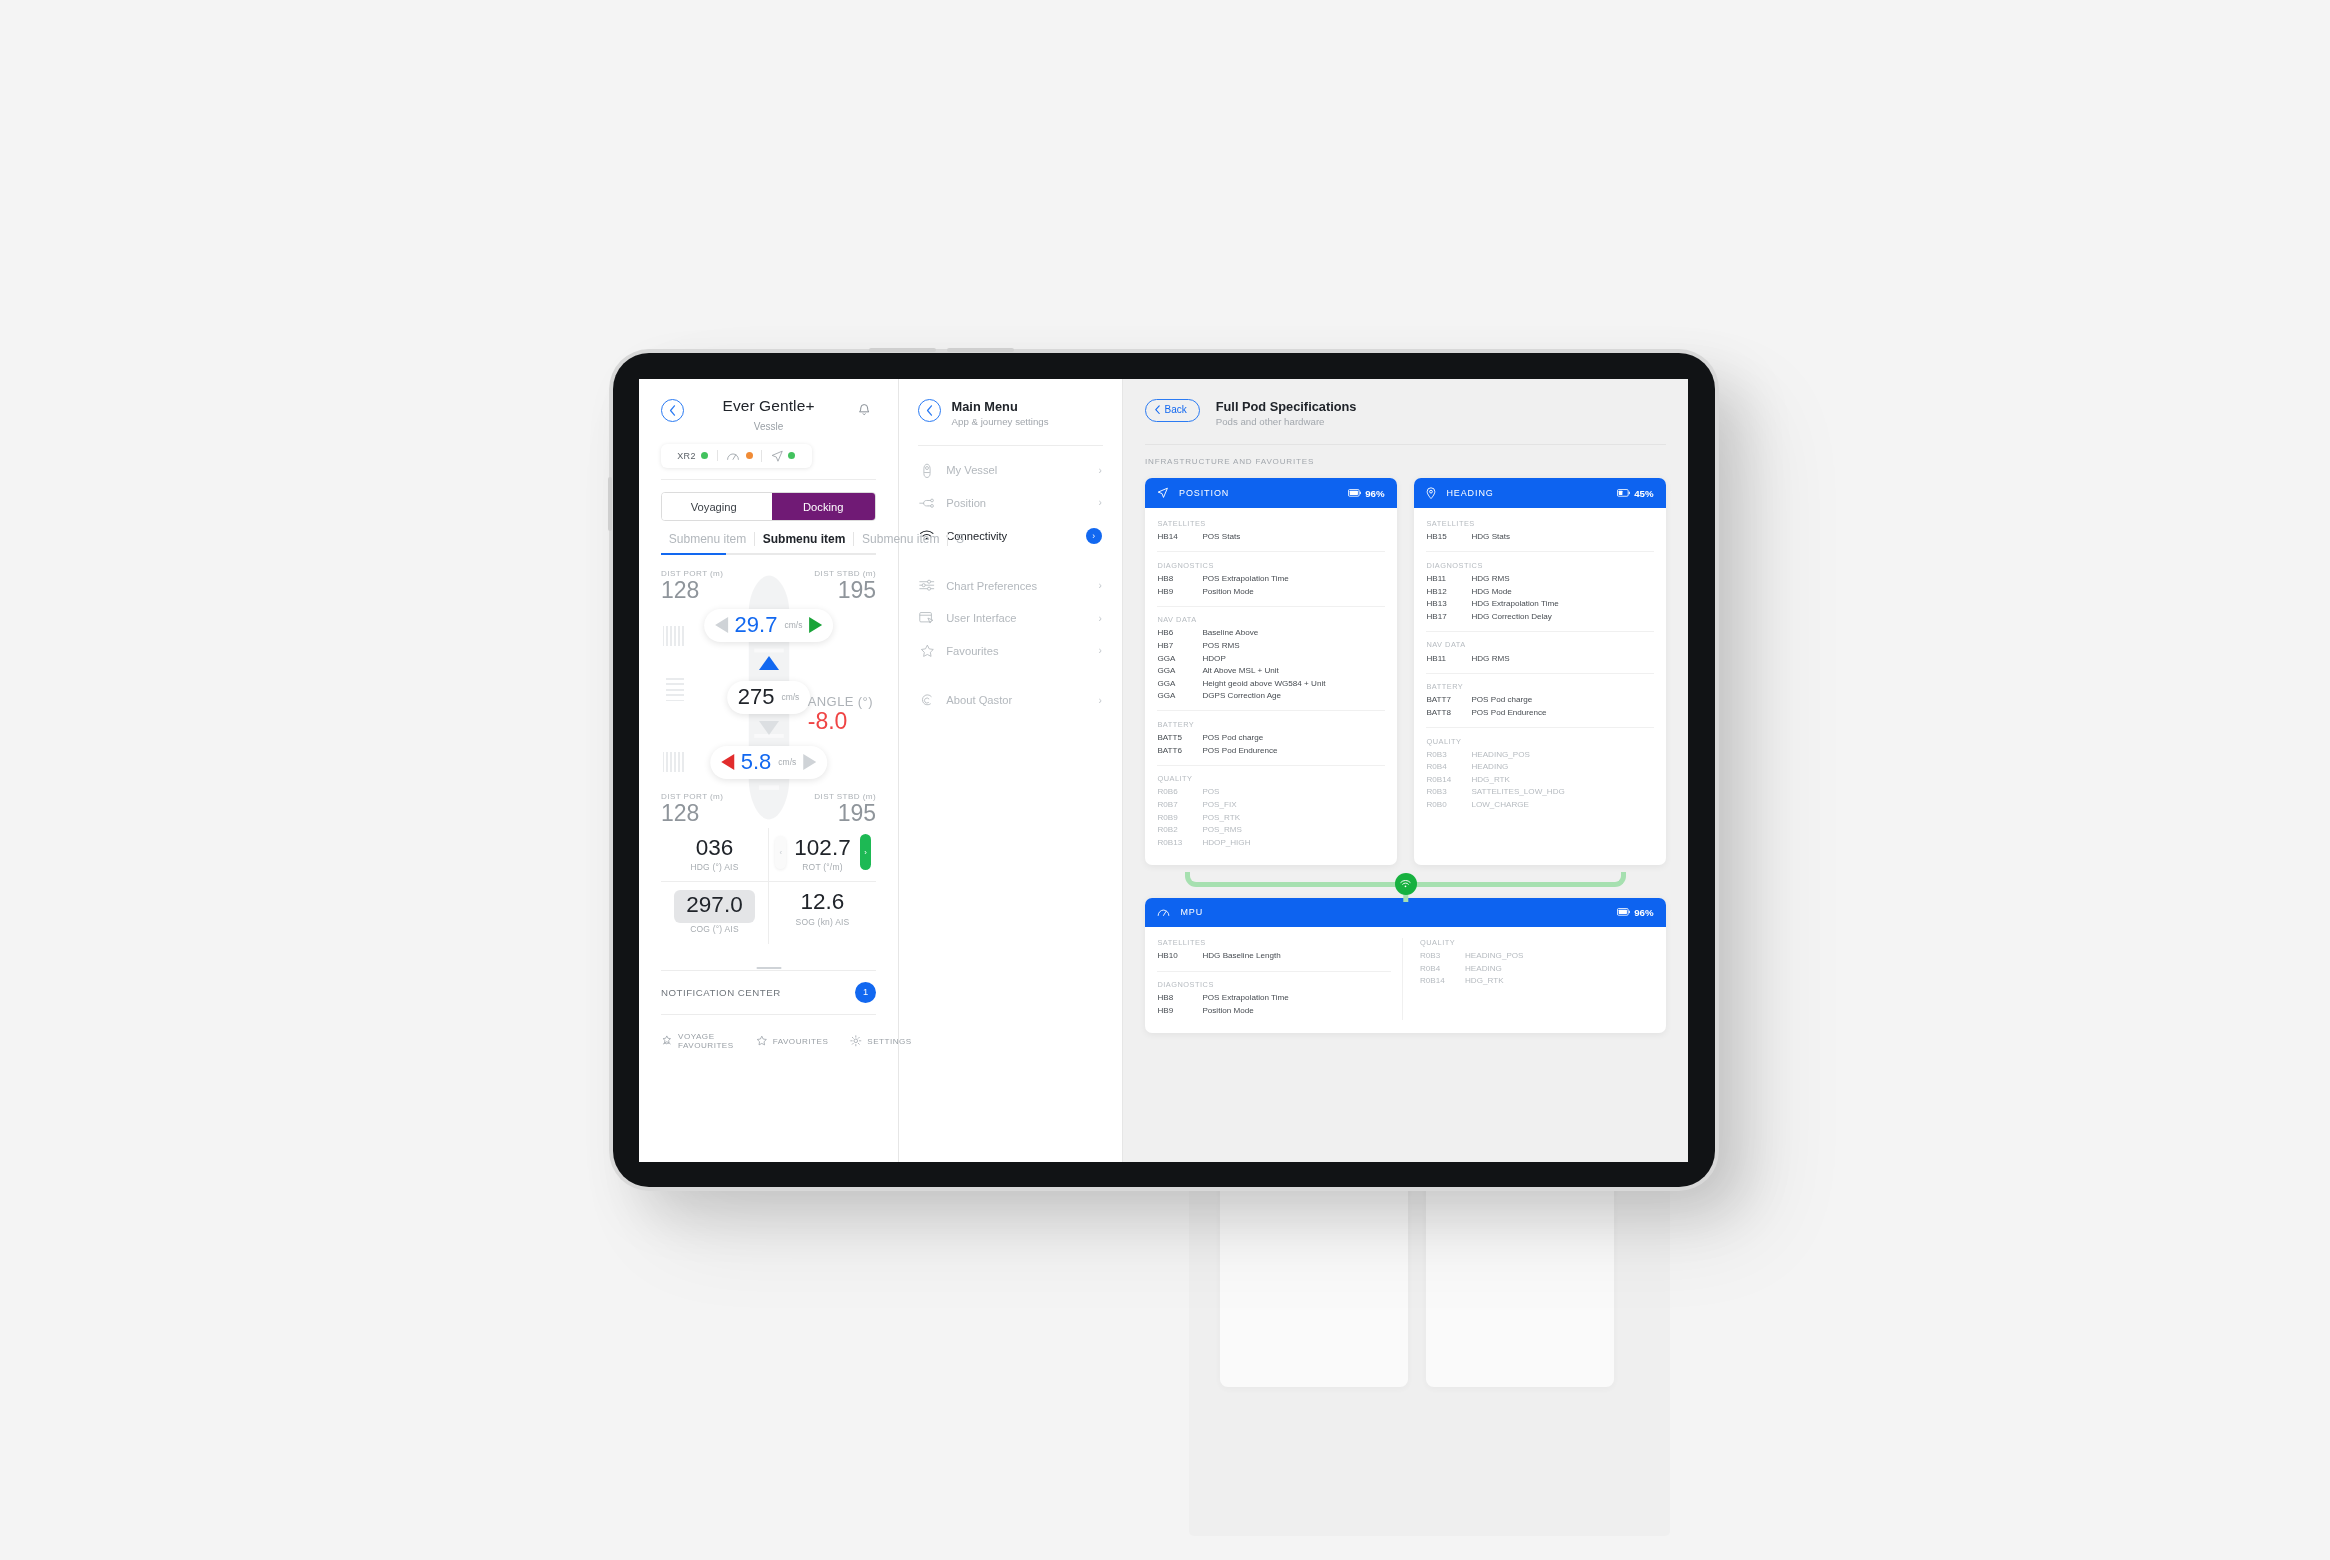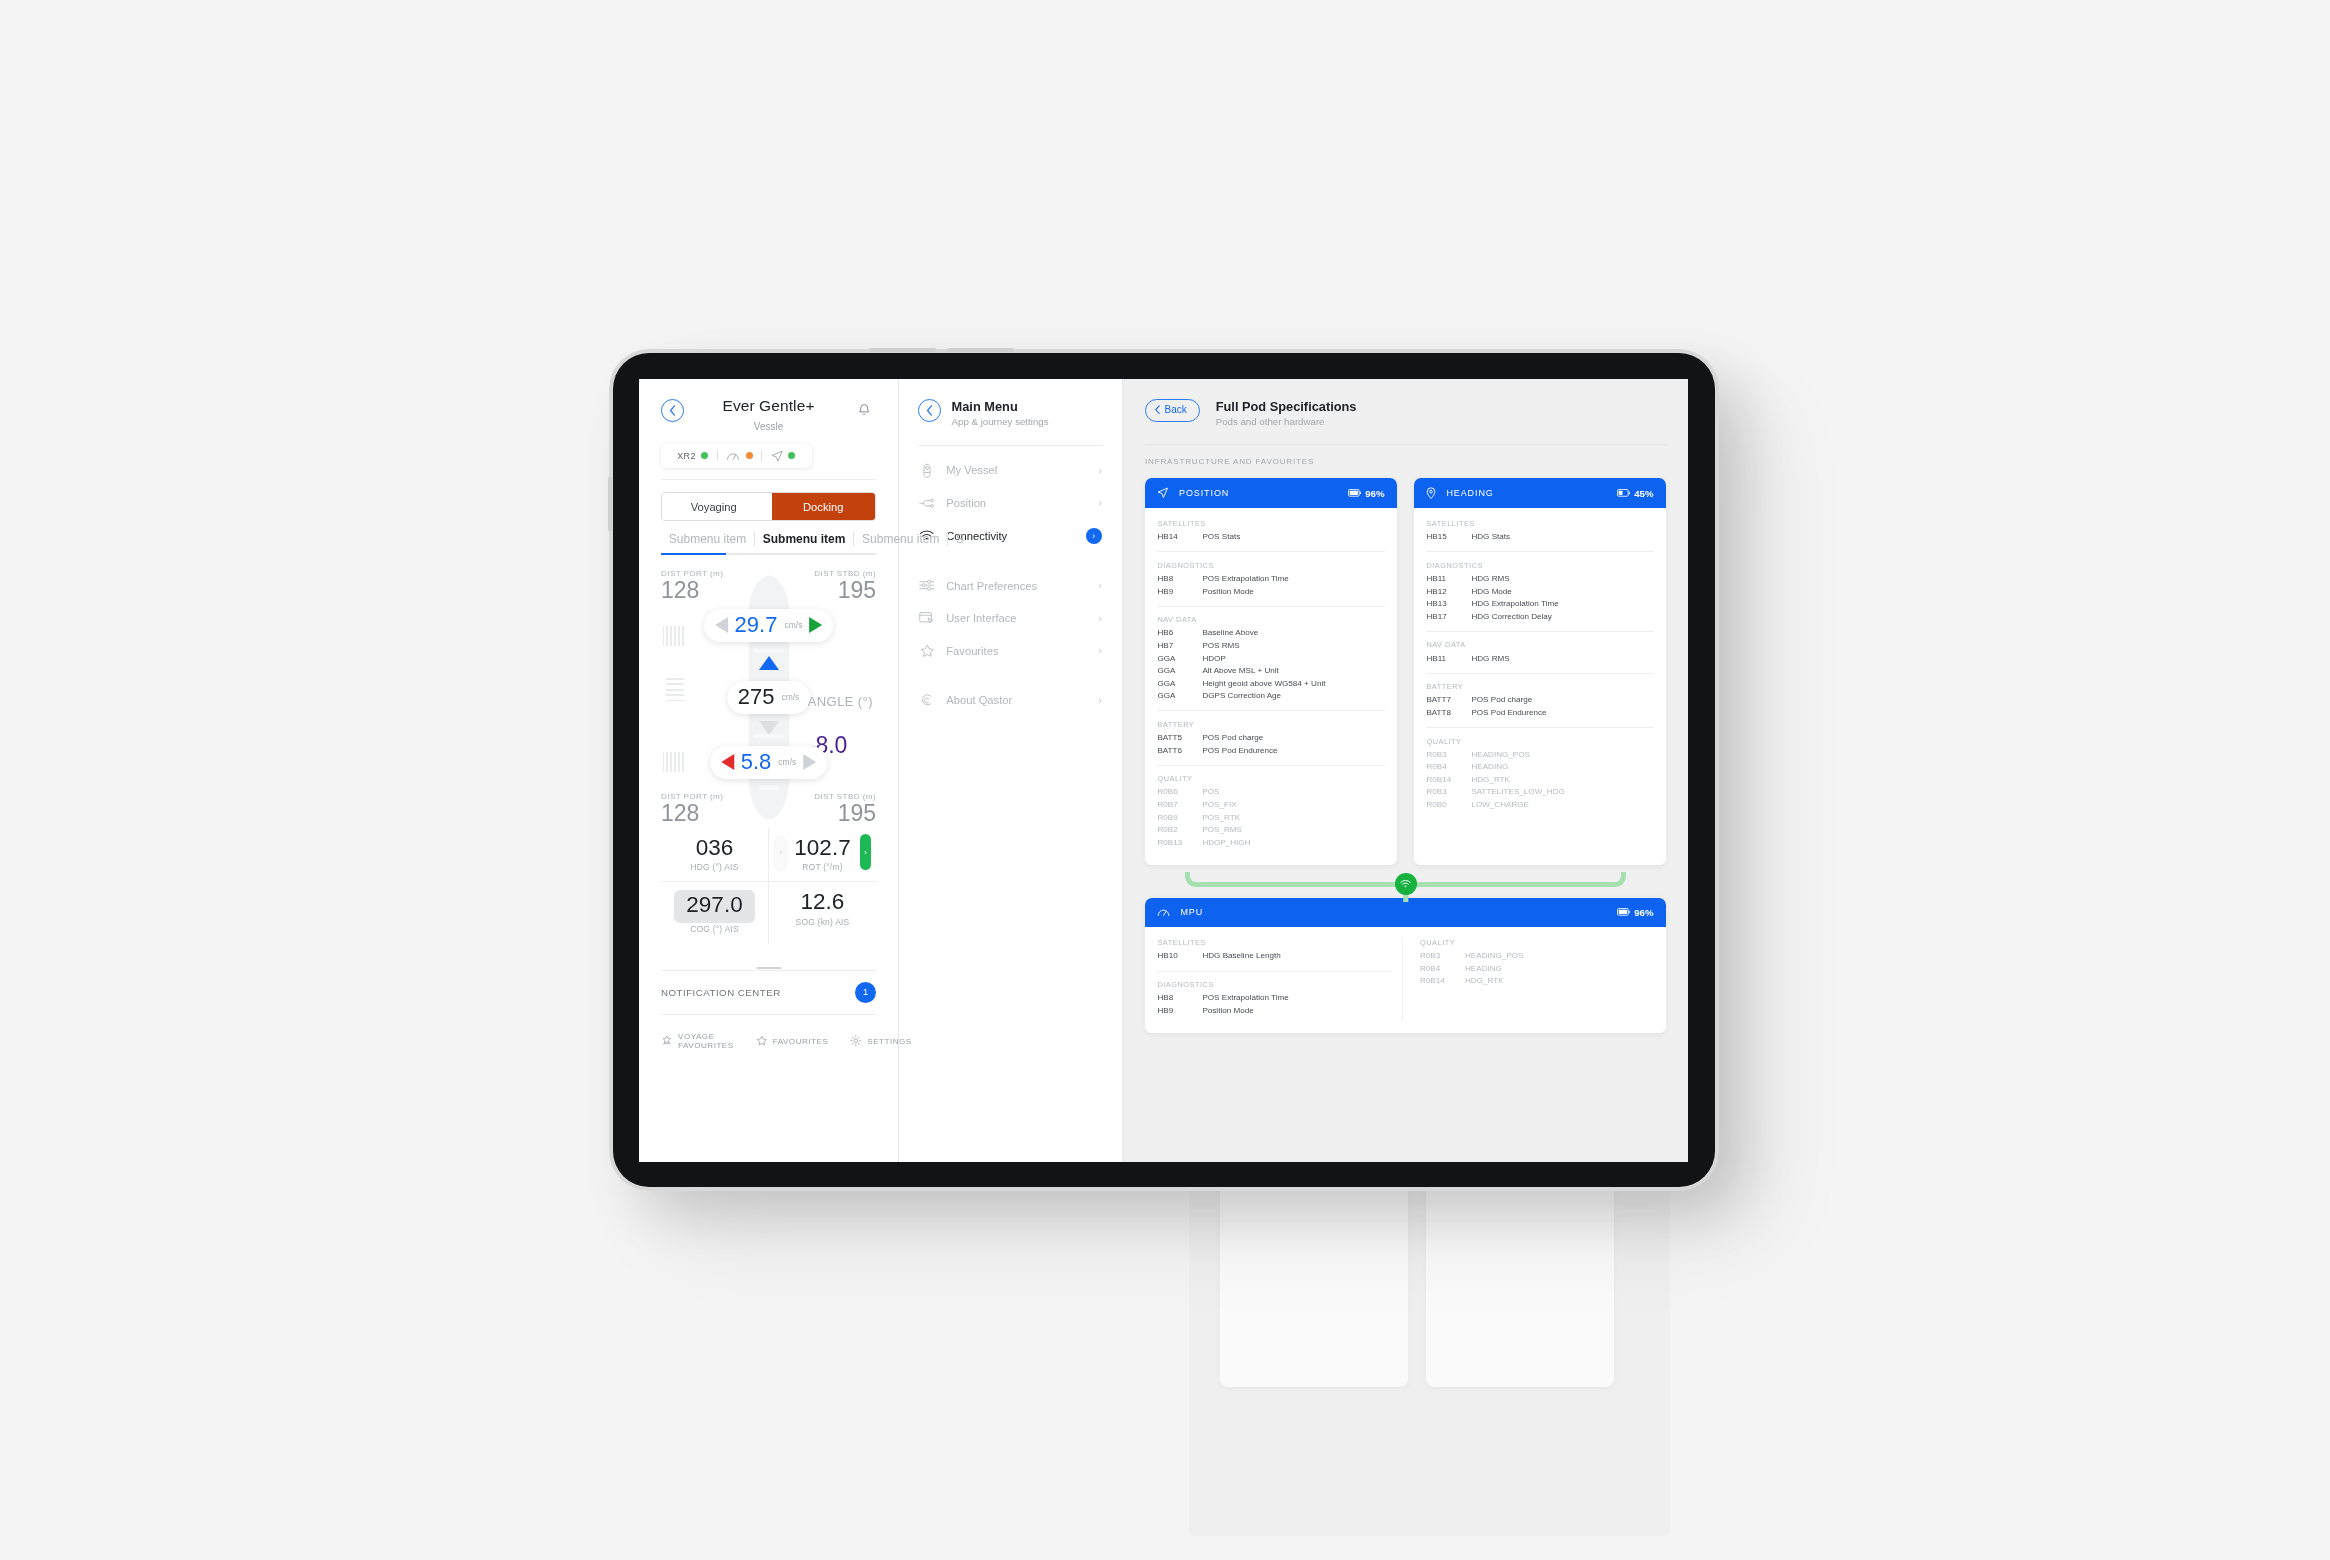--- a/index.html
+++ b/index.html
@@ -101,21 +101,21 @@
   .hr-light { height: 0.8px; background: #ececec; margin: 11px 0 0; }
 
   .seg {
     display: flex; margin-top: 12.4px;
     border: 0.8px solid #dcdcdc; border-radius: 3.9px; overflow: hidden;
   }
   .seg > div {
     flex: 1; text-align: center; padding: 7.8px 0;
     font-size: 11.2px; color: #3d4248; background: #fff;
   }
-  .seg > div.on { background: #c2410c; color: #fff; margin-left: 6px; }
+  .seg > div.on { background: #701a75; color: #fff; margin-left: 6px; }
 
   .submenu { display: flex; margin-top: 11px; align-items: center; }
   .submenu span {
     font-size: 12px; color: #b2b7bc; padding: 0 7.8px;
     white-space: nowrap;
   }
   .submenu span.on { color: #20242a; font-weight: bold; }
   .submenu span + span { border-left: 0.8px solid #e4e4e4; }
   .sub-rail { height: 1.6px; background: #e9e9e9; margin-top: 7px; position: relative; }
   .sub-rail i { position: absolute; left: 0; top: 0; height: 1.6px; width: 30%; background: #1268f0; }
@@ -147,21 +147,21 @@
   .pill .u { font-size: 8.5px; color: #a7acb1; }
   .tri { width: 0; height: 0; }
   .tri.l { border-top: 8.5px solid transparent; border-bottom: 8.5px solid transparent; border-right: 13px solid #cfd3d7; }
   .tri.r { border-top: 8.5px solid transparent; border-bottom: 8.5px solid transparent; border-left: 13px solid #cfd3d7; }
   .tri.l.red { border-right-color: #e12c2c; }
   .tri.r.green { border-left-color: #18a338; }
   .tri.up { border-left: 10px solid transparent; border-right: 10px solid transparent; border-bottom: 14.7px solid #1268f0; }
   .tri.down { border-left: 10px solid transparent; border-right: 10px solid transparent; border-top: 14.7px solid #dcdfe2; }
   .angle-box { position: absolute; right: 3.1px; top: 92px; text-align: left; }
   .angle-lbl { font-size: 13px; color: #adb2b7; letter-spacing: 0.4px; margin-top: 33px; }
-  .angle-val { font-size: 23px; color: #4c1d95; font-weight: 300; line-height: 1.1; margin-top: 24px; }
+  .angle-val { font-size: 23px; color: #ef4444; font-weight: 300; line-height: 1.1; }
   .ladder { position: absolute; display: flex; gap: 2.3px; }
   .ladder i { width: 1.6px; background: #e9ebed; display: block; }
   .ladder.h { flex-direction: row; }
   .ladder.v { flex-direction: column; gap: 3.9px; }
   .ladder.v i { height: 1.6px; background: #e9ebed; }
 
   
   #metrics { margin-top: 3.1px; position: relative; }
   .m-row { display: flex; }
   .m-cell { flex: 1; text-align: center; padding: 7.8px 0 9.3px; position: relative; }

